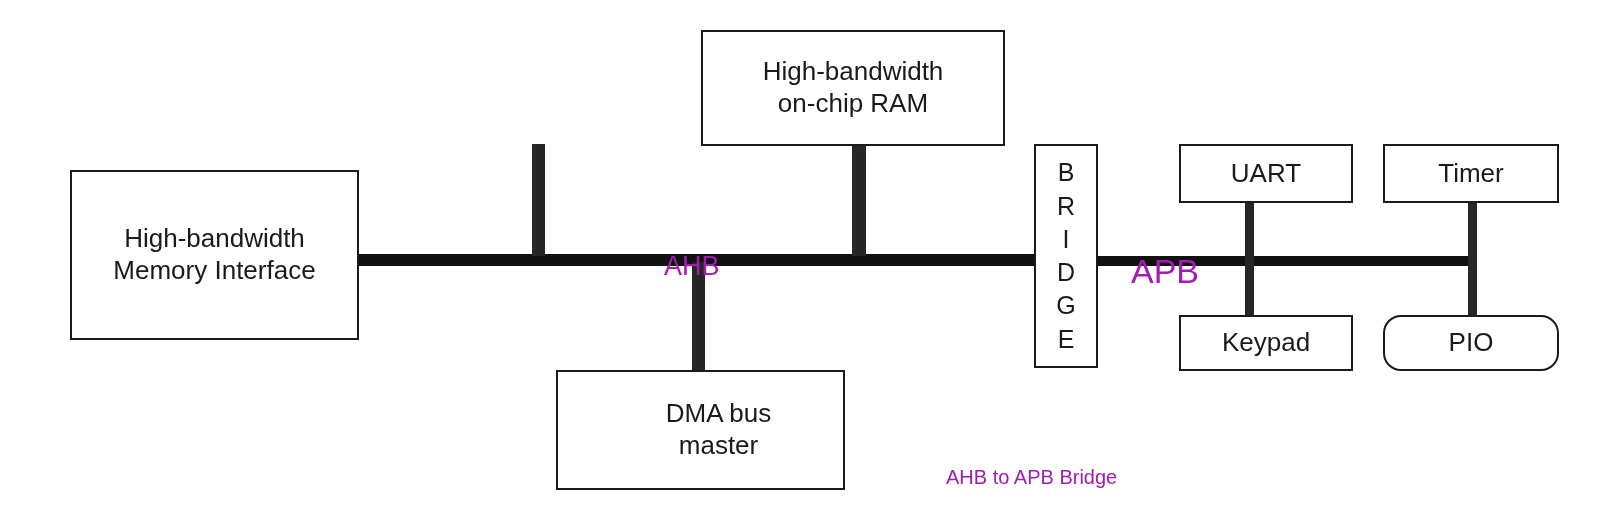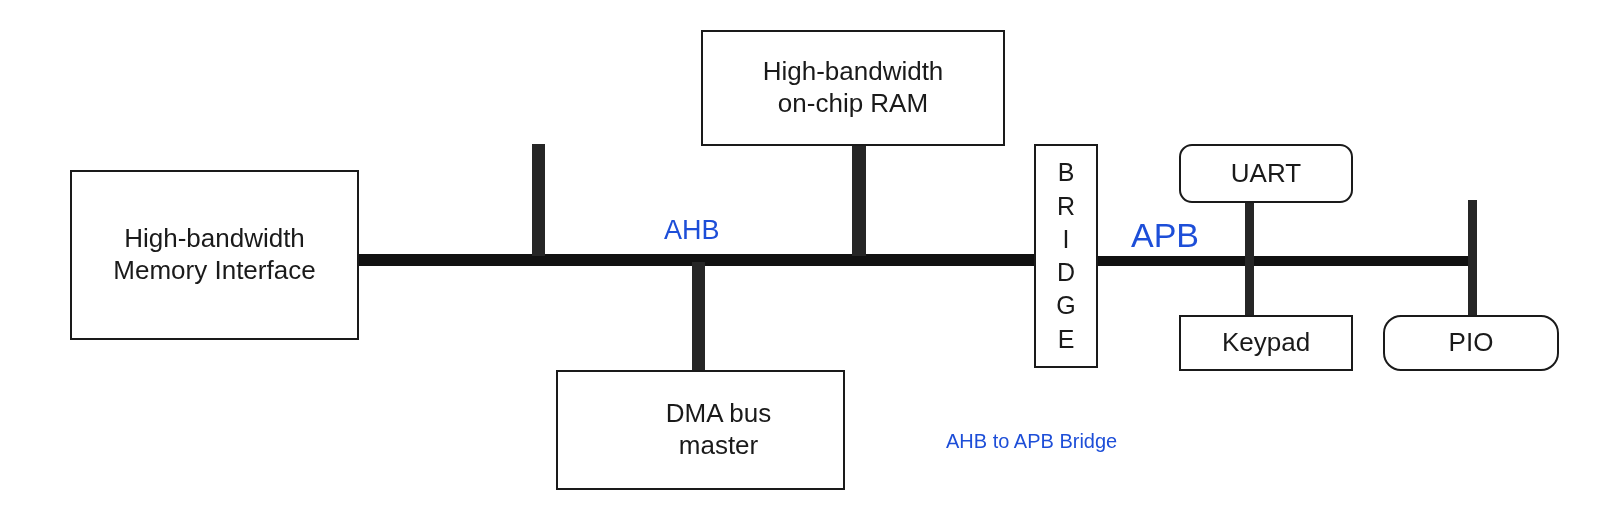--- a/index.html
+++ b/index.html
@@ -41,23 +41,24 @@
     background: #111111;
     z-index: 2;
   }
   .conn {
     position: absolute;
     background: #262626;
     z-index: 2;
   }
   .label {
     position: absolute;
-    color: #1d4ed8;
+    color: #a21caf;
     white-space: nowrap;
     z-index: 4;
+    margin-top: 36px;
   }
 
   
   #box-memory-interface {
     left: 70px; top: 170px; width: 289px; height: 170px;
     font-size: 26px;
   }
   
   #box-arm-processor {
     left: 387px; top: 30px; width: 301px; height: 116px;
@@ -76,21 +77,21 @@
   }
   
   #box-bridge {
     left: 1034px; top: 144px; width: 64px; height: 224px;
     font-size: 25px;
     line-height: 1.33;
   }
   #box-bridge .box-text { letter-spacing: 0; }
 
   
-  #box-uart    { left: 1179px; top: 144px; width: 174px; height: 59px; font-size: 26px; border-radius: 13px; }
+  #box-uart    { left: 1179px; top: 144px; width: 174px; height: 59px; font-size: 26px; }
   #box-timer   { left: 1383px; top: 144px; width: 176px; height: 59px; font-size: 26px; }
   #box-keypad  { left: 1179px; top: 315px; width: 174px; height: 56px; font-size: 26px; }
   #box-pio     { left: 1383px; top: 315px; width: 176px; height: 56px; font-size: 26px; border-radius: 18px; }
 
   
   #bus-ahb  { left: 358px;  top: 254px; width: 678px; height: 12px; }
   #bus-apb  { left: 1097px; top: 256px; width: 380px; height: 10px; }
 
   
   #conn-arm     { left: 532px;  top: 144px; width: 13px; height: 112px; }
@@ -147,20 +148,23 @@
 I
 D
 G
 E</span>
   </div>
 
   <div class="box" id="box-uart">
     <span class="box-text">UART</span>
   </div>
 
+  <div class="box" id="box-timer">
+    <span class="box-text">Timer</span>
+  </div>
 
   <div class="box" id="box-keypad">
     <span class="box-text">Keypad</span>
   </div>
 
   <div class="box" id="box-pio">
     <span class="box-text">PIO</span>
   </div>
 
   <div class="label" id="label-ahb">AHB</div>

